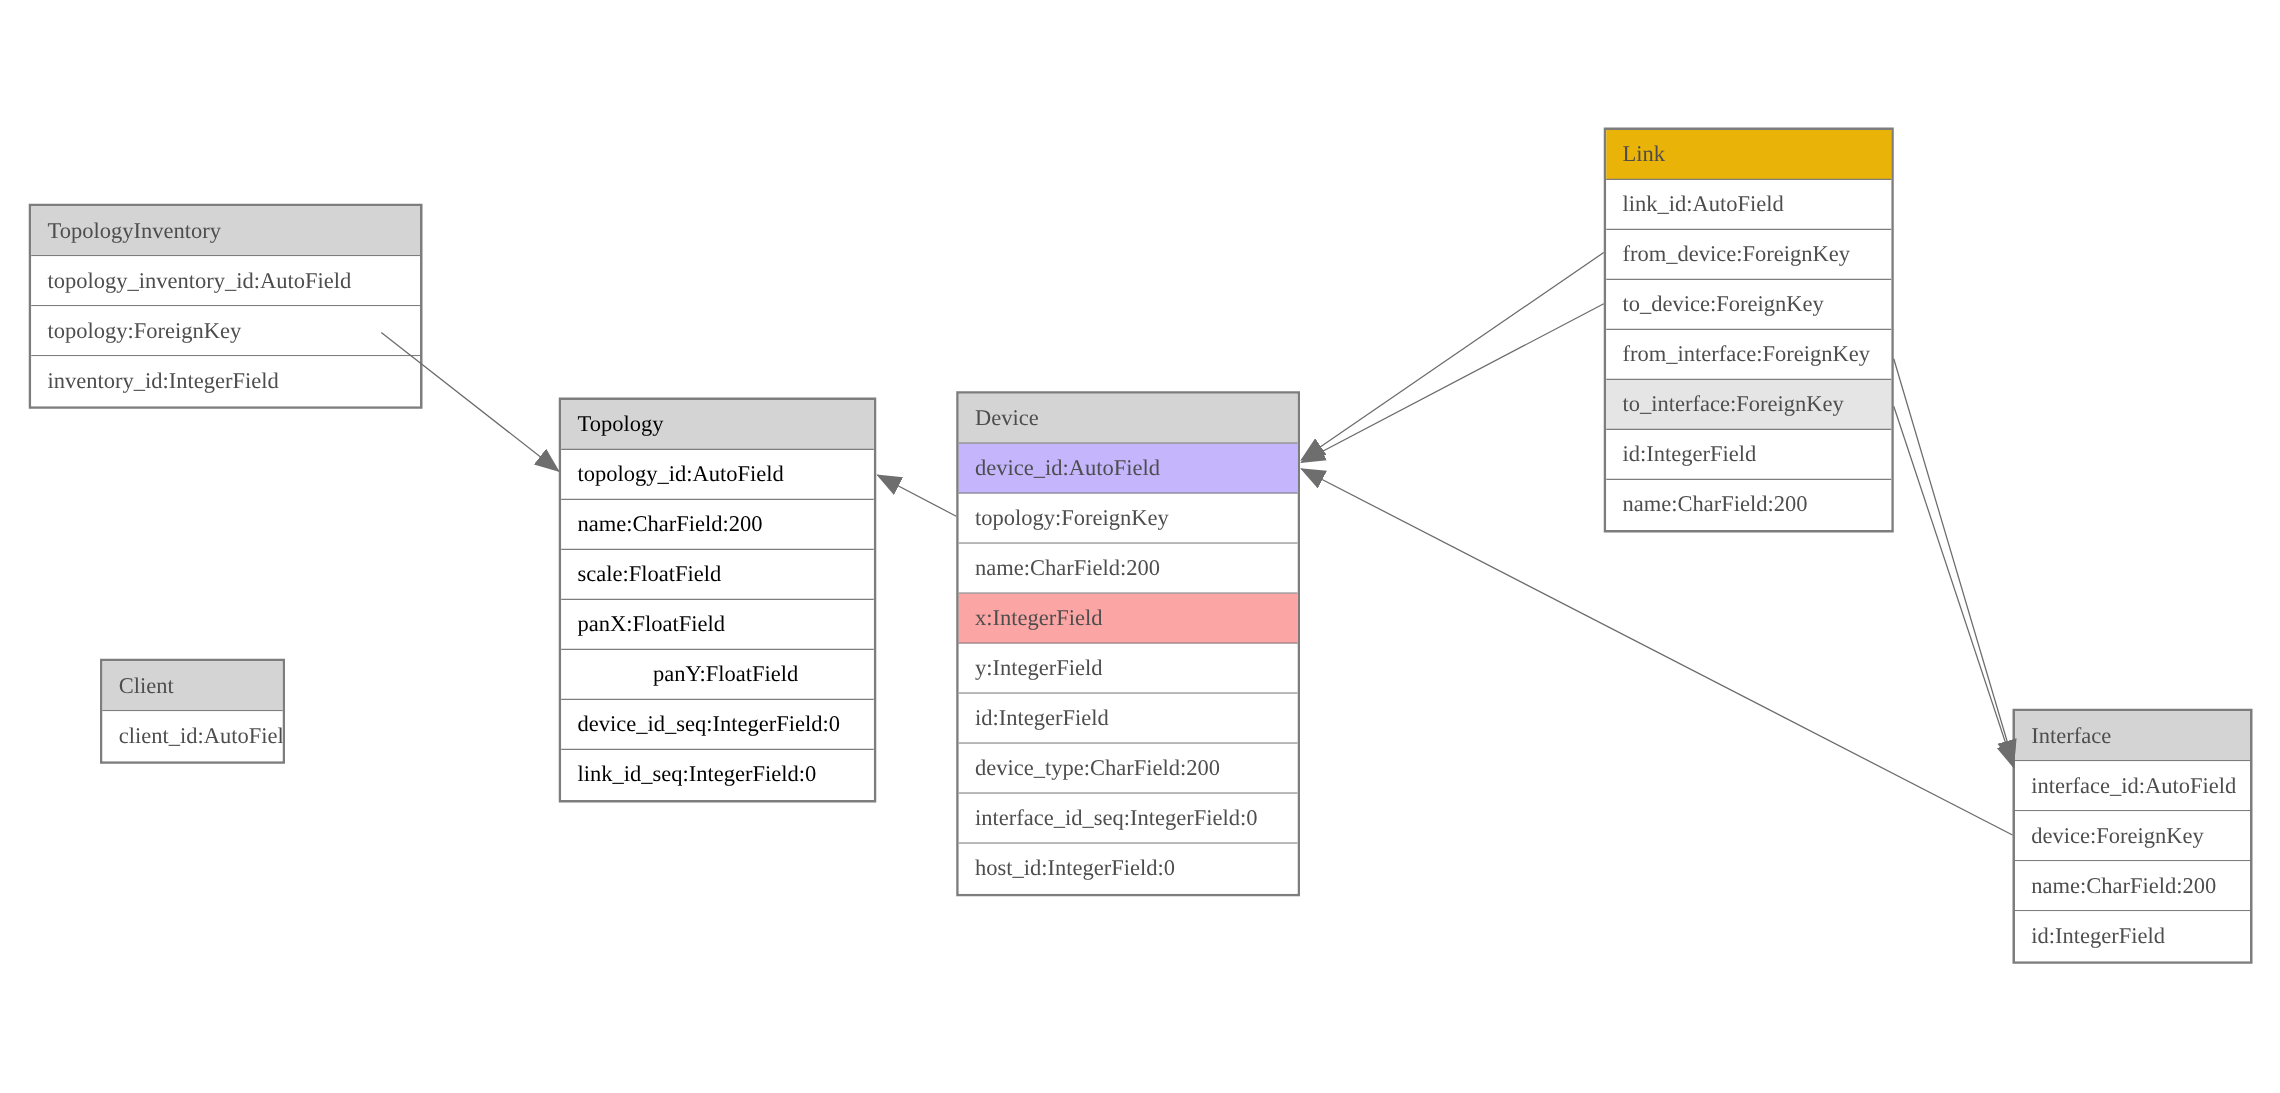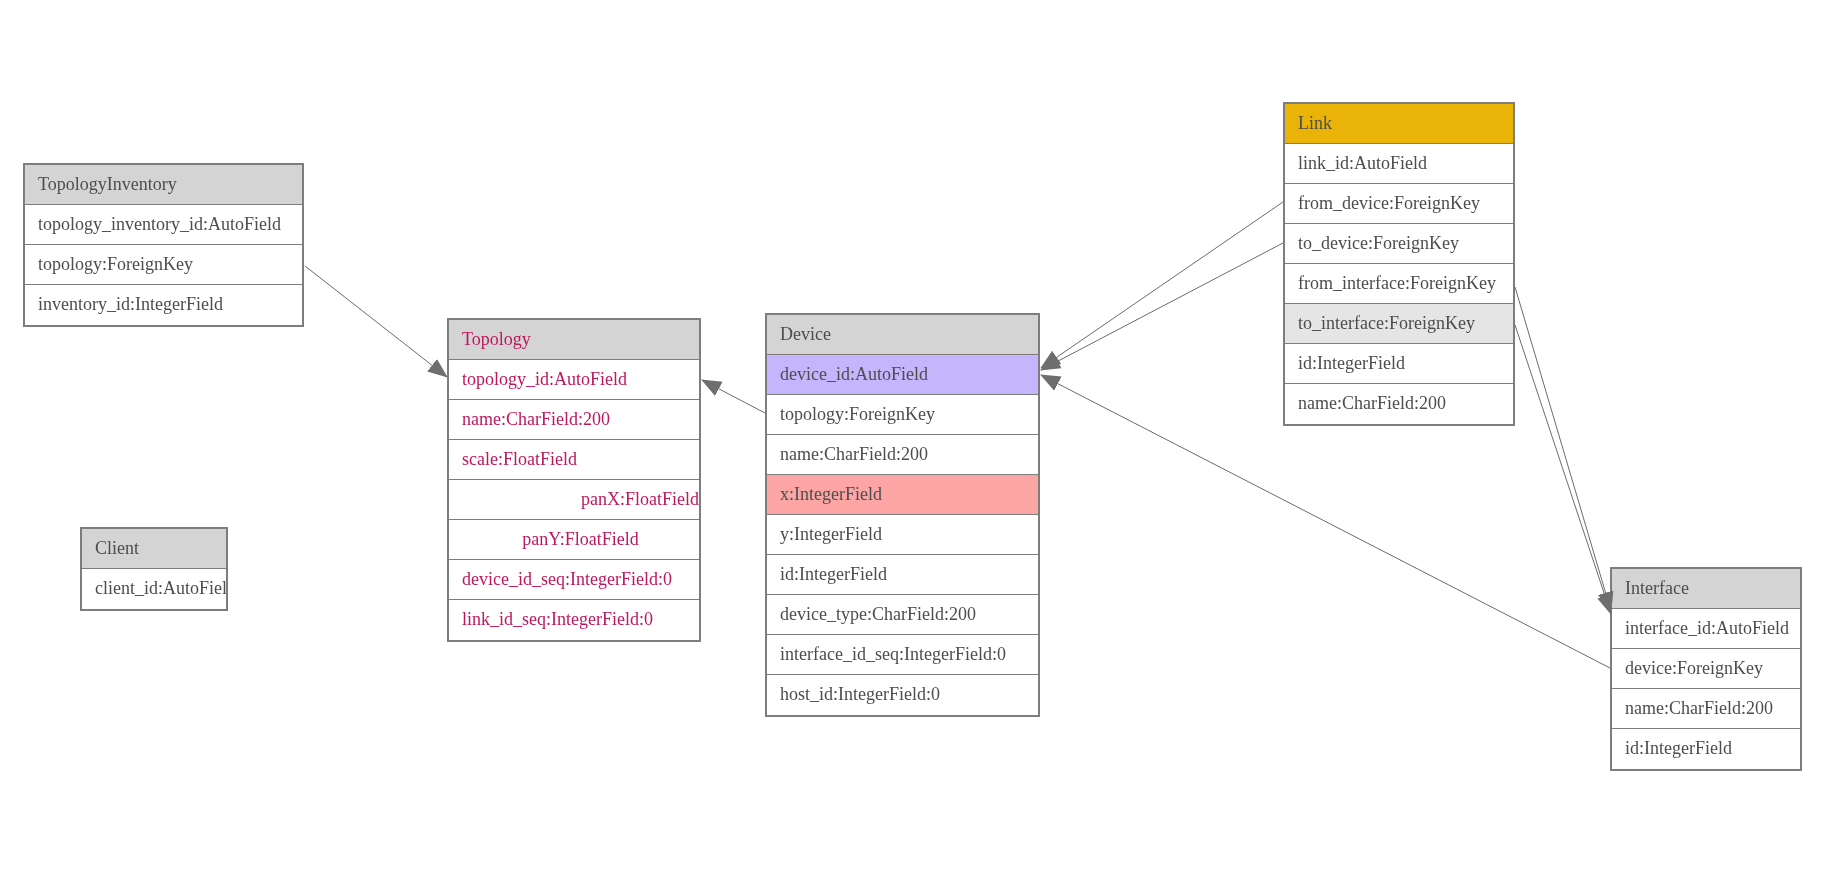--- a/index.html
+++ b/index.html
@@ -53,32 +53,32 @@
     left: 0;
     top: 0;
     z-index: 2;
     pointer-events: none;
   }
 </style>
 </head>
 <body>
 
 <div id="canvas" style="width: 1824px; height: 874px; background: rgb(255, 255, 255);">
-    <div class="entity" style="left: 23px; top: 163px; width: 281px; border-color: rgb(125, 125, 125); color: rgb(77, 77, 77);">
+    <div class="entity" style="left: 23px; top: 163px; width: 315px; border-color: rgb(125, 125, 125); color: rgb(77, 77, 77);">
       <div class="entity-header" style="background: rgb(212, 212, 212); border-color: rgb(125, 125, 125);">TopologyInventory</div>
       <div class="entity-row" style="border-color: rgb(125, 125, 125); background: rgb(255, 255, 255);">topology_inventory_id:AutoField</div>
       <div class="entity-row" style="border-color: rgb(125, 125, 125); background: rgb(255, 255, 255);">topology:ForeignKey</div>
       <div class="entity-row" style="border-color: rgb(125, 125, 125); background: rgb(255, 255, 255);">inventory_id:IntegerField</div>
     </div>
-    <div class="entity" style="left: 447px; top: 318px; width: 254px; border-color: rgb(125, 125, 125); color: #be185d;">
+    <div class="entity" style="left: 447px; top: 318px; width: 254px; border-color: rgb(125, 125, 125); color: #000000;">
       <div class="entity-header" style="background: rgb(212, 212, 212); border-color: rgb(125, 125, 125);">Topology</div>
       <div class="entity-row" style="border-color: rgb(125, 125, 125); background: rgb(255, 255, 255);">topology_id:AutoField</div>
       <div class="entity-row" style="border-color: rgb(125, 125, 125); background: rgb(255, 255, 255);">name:CharField:200</div>
       <div class="entity-row" style="border-color: rgb(125, 125, 125); background: rgb(255, 255, 255);">scale:FloatField</div>
-      <div class="entity-row" style="border-color: rgb(125, 125, 125); background: rgb(255, 255, 255); text-align: right;">panX:FloatField</div>
+      <div class="entity-row" style="border-color: rgb(125, 125, 125); background: rgb(255, 255, 255);">panX:FloatField</div>
       <div class="entity-row" style="border-color: rgb(125, 125, 125); background: rgb(255, 255, 255); text-align: center;">panY:FloatField</div>
       <div class="entity-row" style="border-color: rgb(125, 125, 125); background: rgb(255, 255, 255);">device_id_seq:IntegerField:0</div>
       <div class="entity-row" style="border-color: rgb(125, 125, 125); background: rgb(255, 255, 255);">link_id_seq:IntegerField:0</div>
     </div>
     <div class="entity" style="left: 80px; top: 527px; width: 148px; border-color: rgb(125, 125, 125); color: rgb(77, 77, 77);">
       <div class="entity-header" style="background: rgb(212, 212, 212); border-color: rgb(125, 125, 125);">Client</div>
       <div class="entity-row" style="border-color: rgb(125, 125, 125); background: rgb(255, 255, 255);">client_id:AutoField</div>
     </div>
     <div class="entity" style="left: 765px; top: 313px; width: 275px; border-color: rgb(125, 125, 125); color: rgb(77, 77, 77);">
       <div class="entity-header" style="background: rgb(212, 212, 212); border-color: rgb(125, 125, 125);">Device</div>

